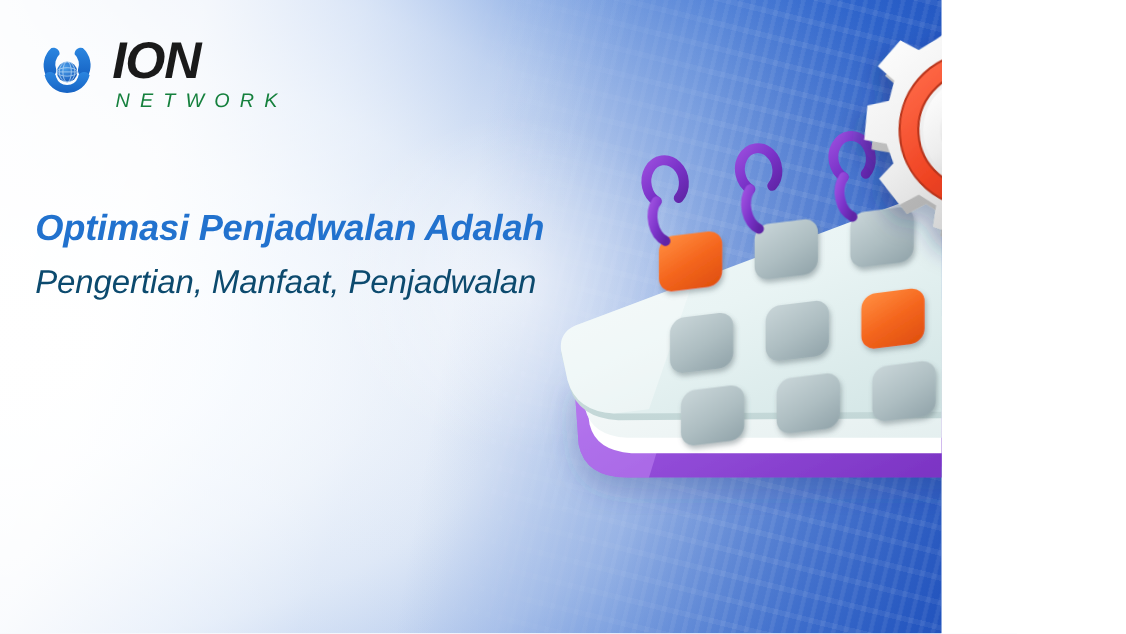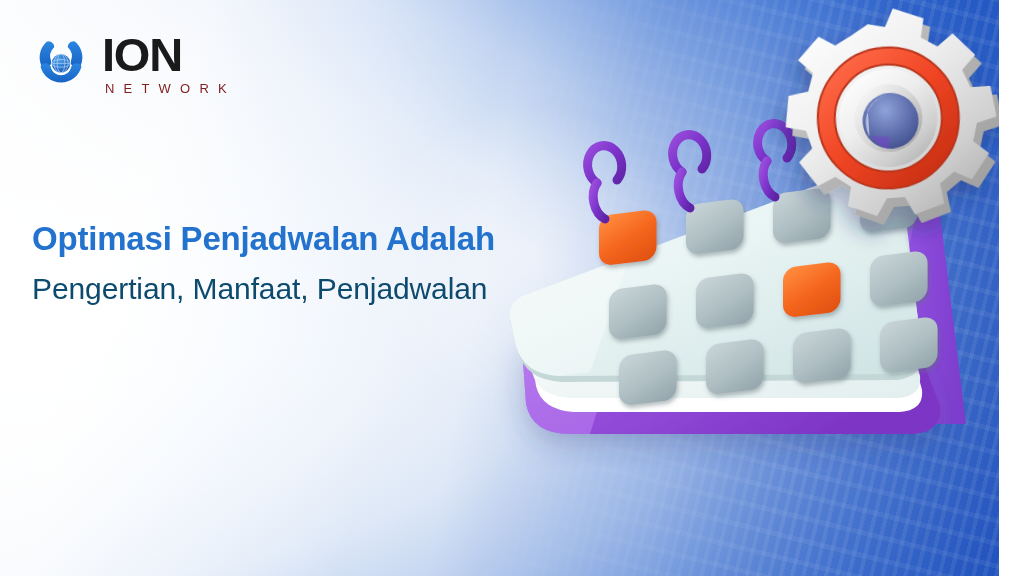--- a/index.html
+++ b/index.html
@@ -3,23 +3,24 @@
 <meta charset="utf-8">
 <style>
   * { box-sizing: border-box; margin: 0; padding: 0; }
   html, body {
     width: 1024px; height: 576px; overflow: hidden;
     font-family: "Liberation Sans", "DejaVu Sans", sans-serif;
   }
 
   #banner {
     position: relative;
-    width: 999px; height: 576px;
+    width: 856px; height: 576px;
     overflow: hidden;
     background: #f7f9fc;
+    font-style: italic;
   }
 
   
   .bg-base {
     position: absolute; inset: 0;
     background:
       radial-gradient(130% 110% at 2% 55%, #ffffff 0%, #fafcfe 16%, #eef3fa 30%, #dde7f6 42%, #b9cdee 56%, #7fa4e2 70%, #3f76d6 84%, #1f57c4 100%);
   }
   .bg-diag {
     position: absolute; inset: 0;
@@ -64,29 +65,29 @@
     position: absolute; left: 30px; top: 33px;
     display: flex; align-items: center; gap: 10px;
   }
   .logo-mark { width: 62px; height: 62px; flex: none; display:block; }
   .logo-words { display: flex; flex-direction: column; line-height: 1; }
   .logo-ion {
     font-size: 47px; font-weight: 800; letter-spacing: -1.2px;
     color: #1a1a1a; line-height: .95;
   }
   .logo-net {
-    font-size: 13px; font-weight: 500; letter-spacing: 9.2px;
-    color: #7f1d1d; margin-top: 4px; margin-left: 3px;
+    font-size: 18px; font-weight: 500; letter-spacing: 9.2px;
+    color: #15803d; margin-top: 4px; margin-left: 3px;
   }
 
   
   .copy { position: absolute; left: 32px; top: 186px; width: 470px; }
   .headline {
     font-size: 33px; font-weight: 800; color: #2272ce;
-    line-height: 1.26; letter-spacing: -0.2px; margin-top: 32px;
+    line-height: 1.26; letter-spacing: -0.2px;
   }
   .subhead {
     margin-top: 9px;
     font-size: 30px; font-weight: 400; color: #0c4a6e;
     line-height: 1.3; letter-spacing: -0.1px;
   }
 
   
   .art { position: absolute; left: 470px; top: 0; width: 554px; height: 576px; }
   .art svg { display: block; width: 100%; height: 100%; }

